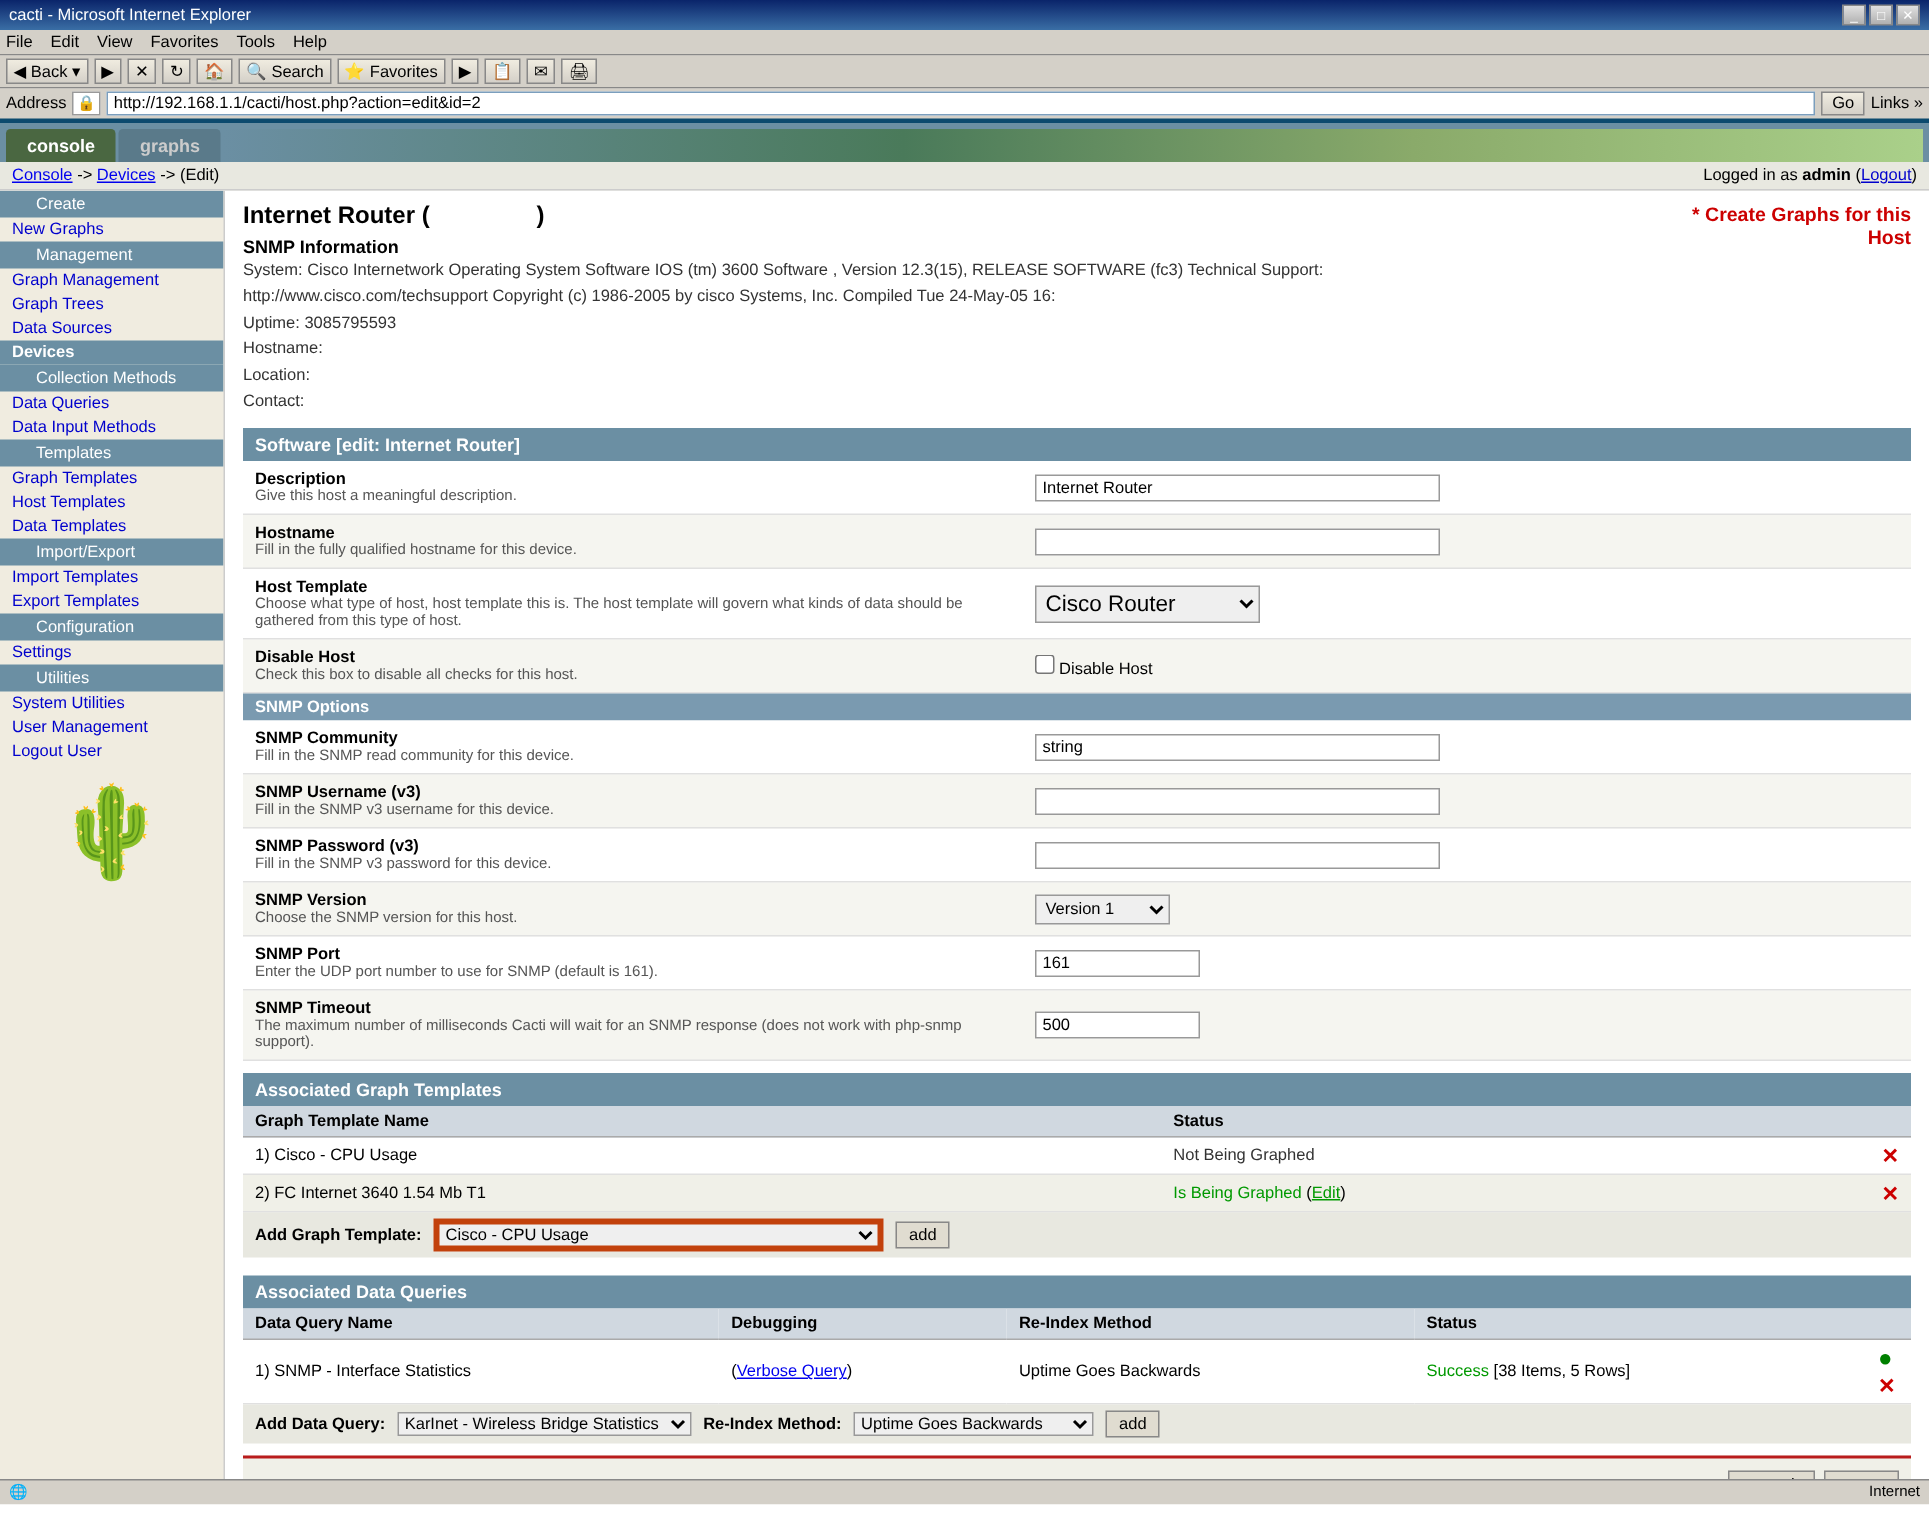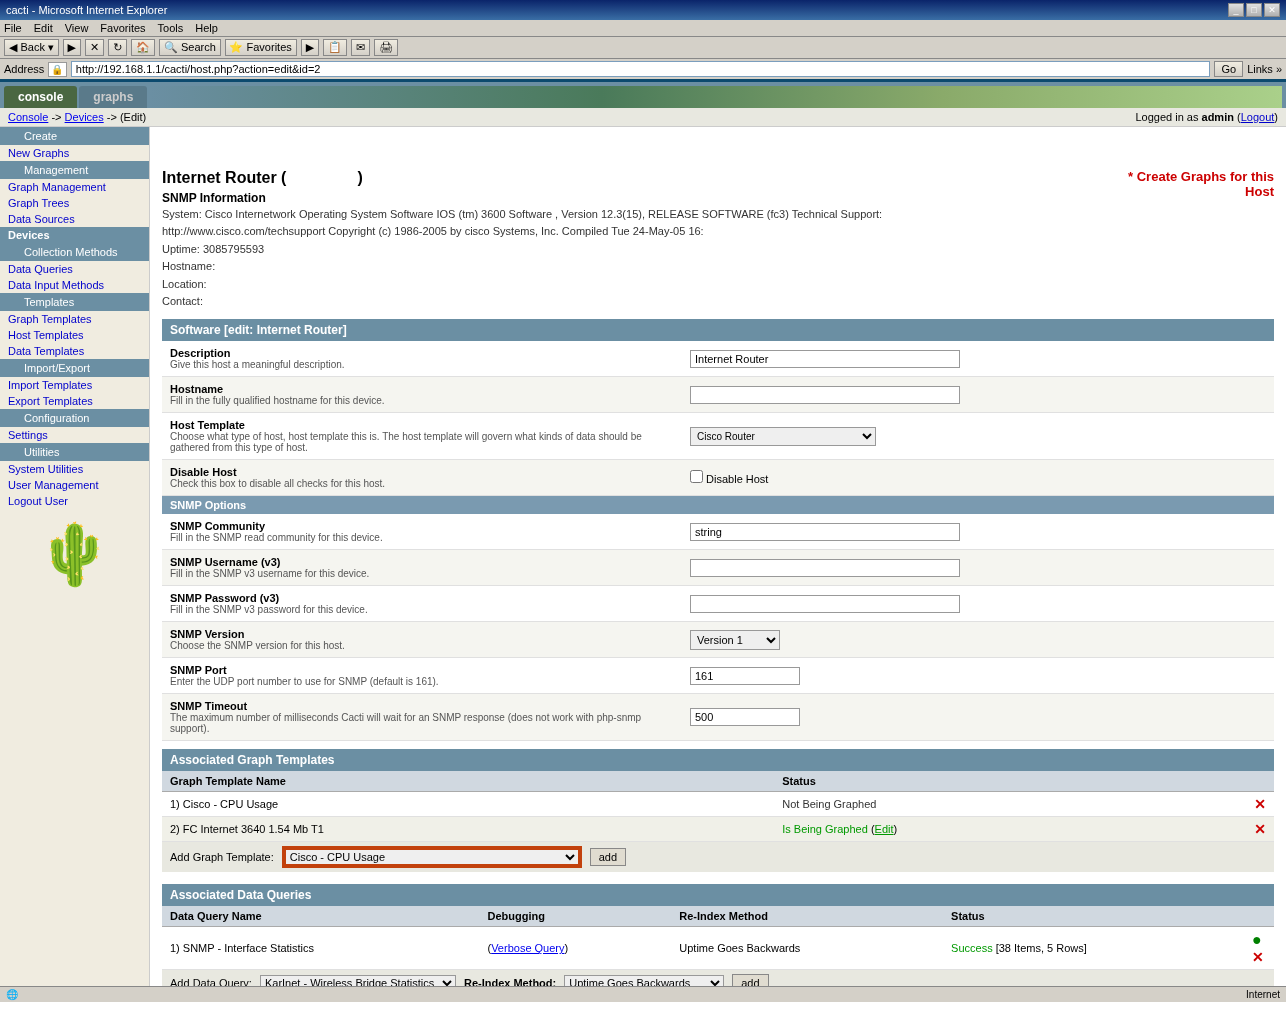--- a/index.html
+++ b/index.html
@@ -43,55 +43,55 @@
     .main-area { display: flex; flex: 1; overflow: hidden; }
 
     
     .sidebar { width: 150px; min-width: 150px; background: #f0ece0; border-right: 1px solid #ccc; overflow-y: auto; font-size: 11px; }
     .sidebar-section { background: #6b8fa3; color: white; padding: 3px 24px; font-weight: normal; font-size: 11px; margin-top: 0; }
     .sidebar-item { padding: 2px 8px; color: #0000cc; cursor: pointer; display: block; text-decoration: none; }
     .sidebar-item.active { background: #6b8fa3; color: white; font-weight: bold; }
     .cactus { text-align: center; padding: 10px; color: green; font-size: 60px; }
 
     
-    .content { flex: 1; overflow-y: auto; padding: 8px 12px; background: white; margin-top: 34px; }
+    .content { flex: 1; overflow-y: auto; padding: 8px 12px; background: white; }
 
     .page-title { font-size: 16px; font-weight: bold; margin-bottom: 4px; }
     .snmp-info-title { font-weight: bold; font-size: 12px; margin-bottom: 2px; }
     .snmp-info-text { font-size: 11px; color: #333; margin-bottom: 2px; line-height: 1.4; }
 
     .section-header { background: #6b8fa3; color: white; padding: 4px 8px; font-size: 12px; font-weight: bold; margin: 8px 0 0 0; }
 
     .form-table { width: 100%; border-collapse: collapse; margin-bottom: 0; }
     .form-table tr { border-bottom: 1px solid #e0e0e0; }
     .form-table tr:nth-child(even) { background: #f5f5f0; }
     .form-table tr:nth-child(odd) { background: #ffffff; }
     .form-label-cell { width: 520px; padding: 6px 8px; vertical-align: top; }
     .field-label { font-weight: bold; font-size: 11px; }
     .field-desc { font-size: 10px; color: #555; }
     .form-input-cell { padding: 6px 8px; vertical-align: middle; }
     .form-input { border: 1px solid #999; padding: 2px 4px; font-size: 11px; width: 270px; }
-    .form-select { border: 1px solid #999; padding: 2px 2px; font-size: 10px; width: 186px; }
+    .form-select { border: 1px solid #999; padding: 2px 2px; font-size: 15px; width: 150px; }
     .form-select-small { border: 1px solid #999; padding: 2px 2px; font-size: 11px; width: 90px; }
 
     .options-header { background: #7a9ab0; color: white; padding: 3px 8px; font-size: 11px; font-weight: bold; }
 
     .assoc-table { width: 100%; border-collapse: collapse; }
     .assoc-table th { background: #d0d8e0; padding: 4px 8px; text-align: left; font-size: 11px; border-bottom: 1px solid #aaa; }
     .assoc-table td { padding: 4px 8px; font-size: 11px; border-bottom: 1px solid #e0e0e0; }
     .assoc-table tr:nth-child(even) td { background: #f0f0e8; }
 
     .status-not-graphed { color: #333; }
     .status-graphed { color: #009900; }
     .status-success { color: #009900; }
 
     .icon-x { color: #cc0000; font-weight: bold; font-size: 14px; cursor: pointer; }
 
     .add-row { background: #e8e8e0; padding: 4px 8px; display: flex; align-items: center; gap: 8px; }
-    .add-label { font-weight: normal; font-size: 11px; }
+    .add-label { font-weight: bold; font-size: 11px; }
     .add-btn { background: #e0dcd0; border: 1px solid #888; padding: 2px 8px; font-size: 11px; cursor: pointer; }
 
     .footer-buttons { display: flex; justify-content: flex-end; gap: 6px; padding: 8px; border-top: 2px solid #b91c1c; background: #f0f0e8; margin-top: 8px; }
     .btn-cancel { background: #e0dcd0; border: 1px solid #888; padding: 3px 12px; font-size: 11px; cursor: pointer; }
     .btn-save { background: #e0dcd0; border: 1px solid #888; padding: 3px 12px; font-size: 11px; cursor: pointer; font-weight: bold; }
 
     .header-area { display: flex; justify-content: space-between; align-items: flex-start; margin-bottom: 6px; }
     .create-graphs-cta { color: #cc0000; font-size: 13px; font-weight: bold; text-align: right; max-width: 160px; }
 
     .re-index-label { font-size: 11px; font-weight: bold; }

